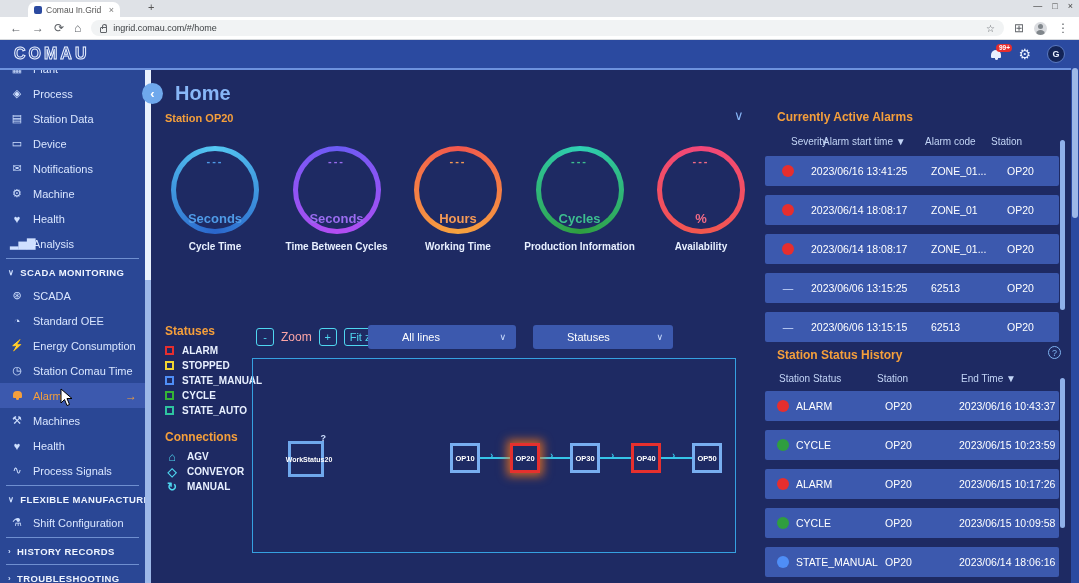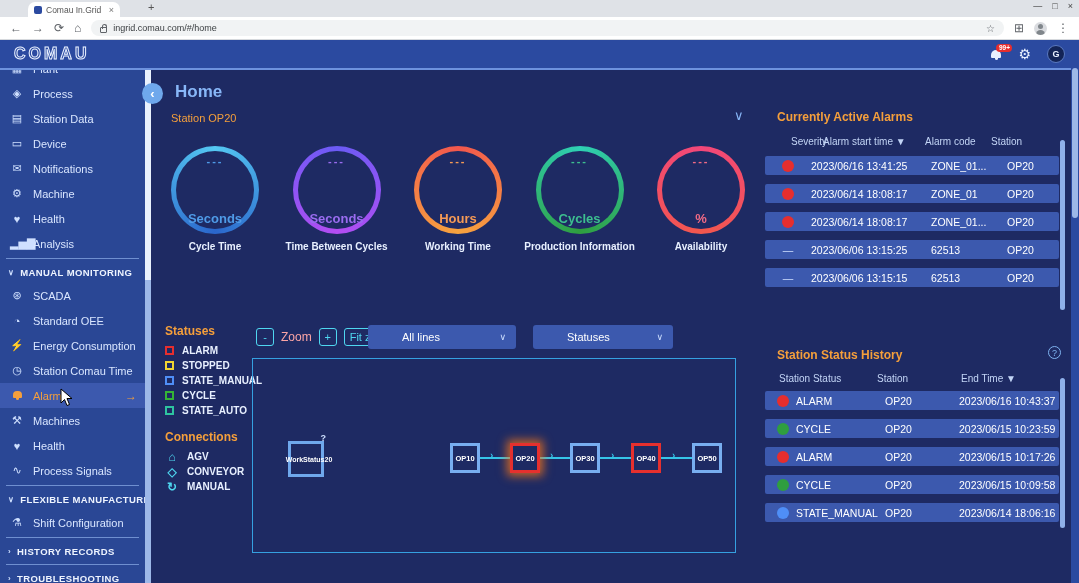--- a/index.html
+++ b/index.html
@@ -49,22 +49,22 @@
   .bell-sm::before { content:""; position:absolute; left:1px; top:0; width:9px; height:7px; background:currentColor; border-radius:4px 4px 1px 1px; }
   .bell-sm::after { content:""; position:absolute; left:4px; top:7.5px; width:3px; height:2px; background:currentColor; border-radius:0 0 2px 2px; }
   .act-arrow { position:absolute; right:8px; color:#f59f3b; font-size:12px; }
   .side-scroll { position:absolute; left:145px; top:70px; width:6px; height:513px; background:#9db8e8; }
   .side-scroll::before { content:""; position:absolute; left:0; top:0; width:6px; height:210px; background:#e9f1fd; }
   .cursor { position:absolute; left:60px; top:318px; z-index:6; }
 
   
   .main { position:absolute; left:151px; top:70px; width:614px; height:513px; }
   .back-btn { position:absolute; left:-9px; top:13px; width:21px; height:21px; border-radius:50%; background:#6fa8ec; color:#fff; font-size:13px; font-weight:bold; display:flex; align-items:center; justify-content:center; z-index:4; }
-  .page-title { position:absolute; left:24px; top:12px; font-size:17px; font-weight:bold; color:#88b7f8; }
-  .station-title { position:absolute; left:14px; top:42px; font-size:11px; font-weight:normal; color:#f59f3b;margin-left:6px; }
+  .page-title { position:absolute; left:24px; top:12px; font-size:20px; font-weight:bold; color:#88b7f8; }
+  .station-title { position:absolute; left:14px; top:42px; font-size:11px; font-weight:bold; color:#f59f3b; }
   .panel-chevron { position:absolute; left:583px; top:38px; color:#88b7f8; font-size:13px; }
   .gauges { position:absolute; left:8px; top:76px; width:598px; display:flex; justify-content:space-between; }
   .gauge { width:112px; display:flex; flex-direction:column; align-items:center; }
   .ring { width:88px; height:88px; border-radius:50%; display:flex; align-items:center; justify-content:center; }
   .ring-in { width:78px; height:78px; border-radius:50%; background:#1e2a63; display:flex; flex-direction:column; align-items:center; justify-content:center; gap:2px; }
   .g-val { font-size:11px; font-weight:bold; letter-spacing:2px; }
   .g-unit { font-size:13px; font-weight:bold;margin-top:42px; }
   .g-label { margin-top:7px; font-size:10px; font-weight:bold; color:#e8f0ff; text-align:center; }
   .g0 .ring { background:conic-gradient(from 0deg,#55c8f2,#2a66cc,#55c8f2); } .g0 .g-val,.g0 .g-unit { color:#4f9be8; }
   .g1 .ring { background:conic-gradient(from 0deg,#6b5bf5,#b44df2,#6b5bf5); } .g1 .g-val,.g1 .g-unit { color:#9a6cf0; }
@@ -96,21 +96,21 @@
   .op.alarm { border-color:#e6302e; }
   .op.alarm-glow { border-color:#e6302e; box-shadow:0 0 9px 3px rgba(255,120,20,0.75); }
   .dline { position:absolute; top:98px; height:2px; background:#35c4e8; }
   .darrow { position:absolute; top:91px; color:#35c4e8; font-size:10px; font-weight:bold; }
 
   
   .rpanel { position:absolute; left:765px; top:70px; width:306px; height:513px; }
   .r-title { position:absolute; left:12px; font-size:12px; font-weight:bold; color:#f59f3b; }
   .hdr { position:absolute; font-size:10px; color:#c3d5f6; }
   .rows { position:absolute; left:0; width:294px; }
-  .rrow { height:19px; margin-bottom:9px; background:#3c59ae; border-radius:2px; display:flex; align-items:center; font-size:10.5px; color:#fff; }
+  .rrow { height:30px; margin-bottom:9px; background:#3c59ae; border-radius:2px; display:flex; align-items:center; font-size:10.5px; color:#fff; }
   .dot { width:12px; height:12px; border-radius:50%; display:inline-block; }
   .dot.red { background:#e62e2e; } .dot.green { background:#2f9e3f; } .dot.blue { background:#4f8ef7; }
   .c-sev { width:46px; display:flex; justify-content:center; }
   .c-time { width:120px; } .c-code { width:76px; } .c-stn { width:46px; }
   .h-status { width:120px; display:flex; align-items:center; gap:7px; padding-left:12px; }
   .h-stn { width:74px; } .h-end { flex:1; }
   .sev-dash { color:#cfe0ff; }
   .vthumb { position:absolute; width:5px; background:#8fb0ea; border-radius:3px; }
   .help { position:absolute; right:10px; top:276px; width:13px; height:13px; border-radius:50%; border:1.5px solid #7fb3f0; color:#7fb3f0; font-size:9px; display:flex; align-items:center; justify-content:center; }
 
@@ -192,21 +192,21 @@
         <span class="s-ico">♥</span>
         <span>Health</span>
       </div>
       <div class="s-item">
         <span class="s-ico">▂▅▇</span>
         <span>Analysis</span>
       </div>
       <div class="sdiv"></div>
       <div class="s-sec">
         <span class="chev">∨</span>
-        <span>MANUAL MONITORING</span>
+        <span>SCADA MONITORING</span>
       </div>
       <div class="s-item">
         <span class="s-ico">⊛</span>
         <span>SCADA</span>
       </div>
       <div class="s-item">
         <span class="s-ico">◔</span>
         <span>Standard OEE</span>
       </div>
       <div class="s-item">

